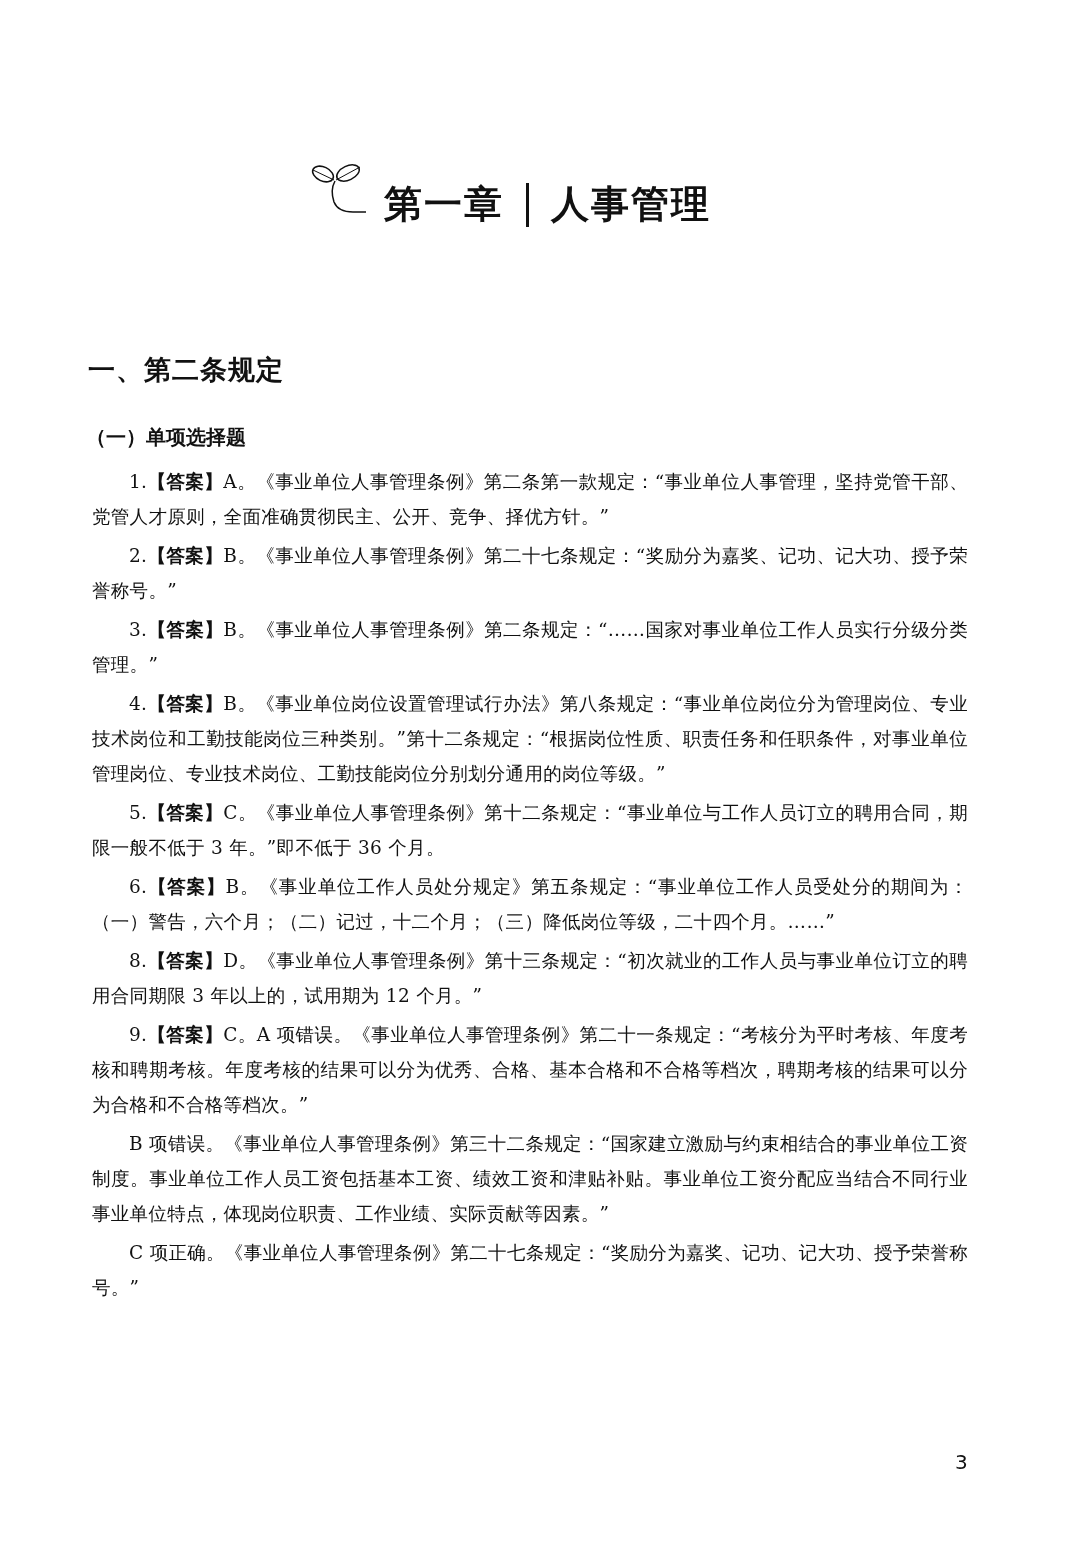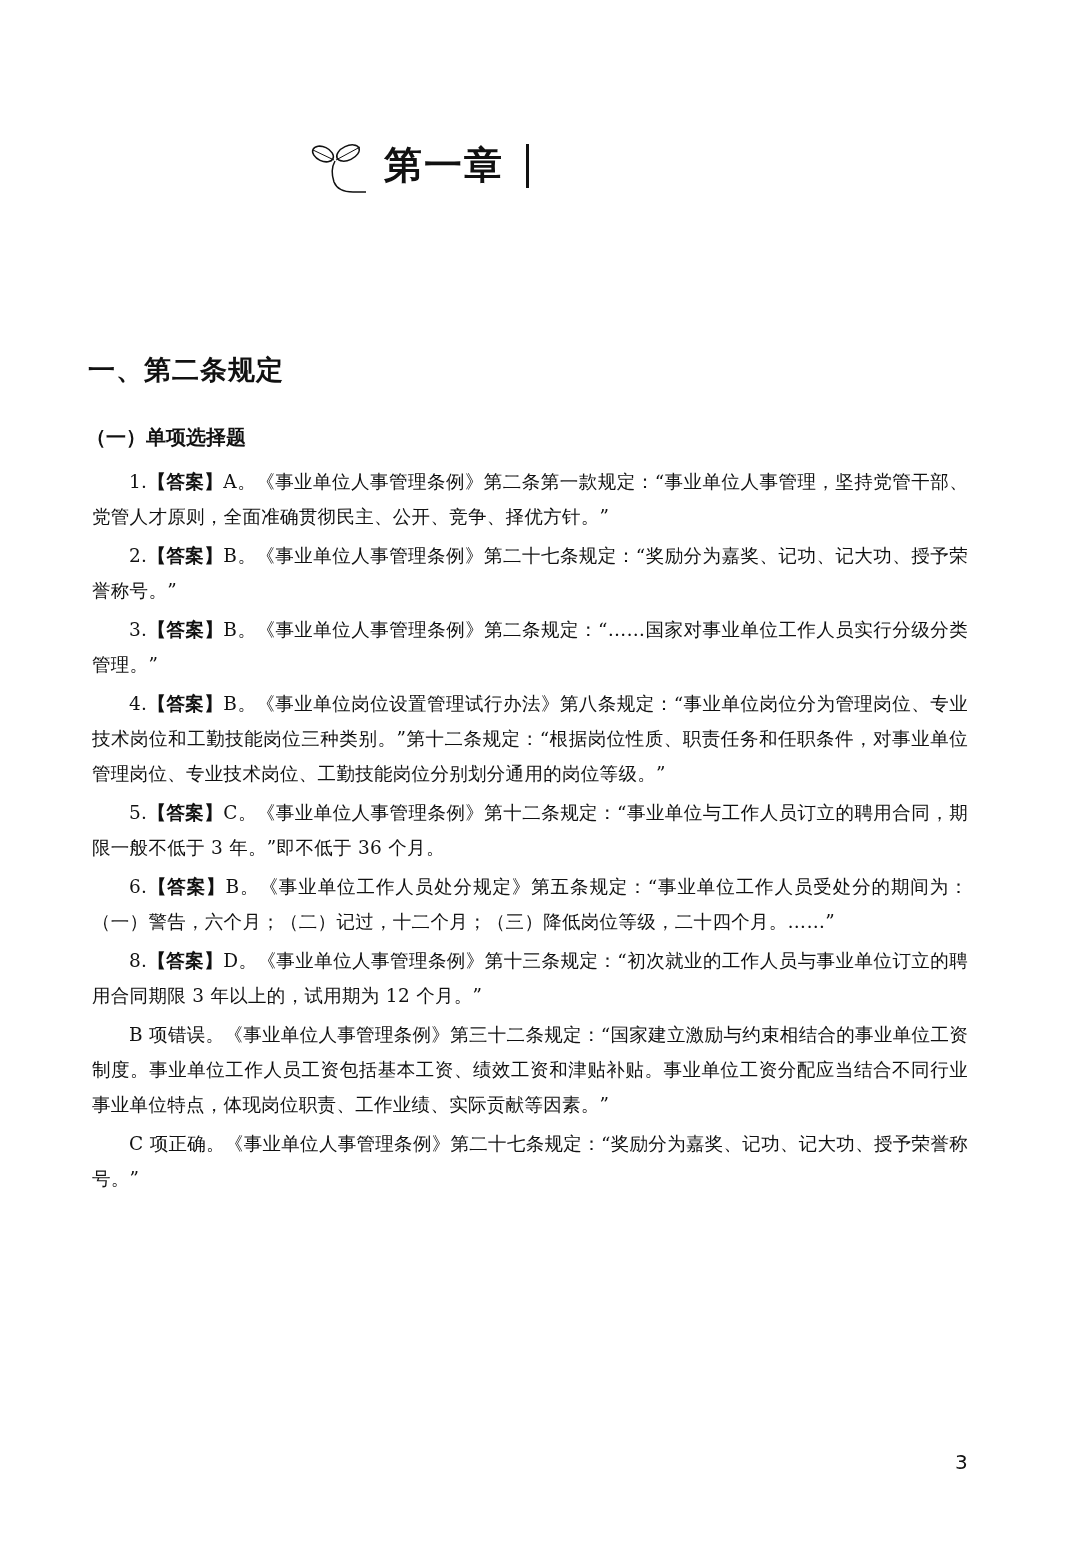--- a/index.html
+++ b/index.html
@@ -14,21 +14,21 @@
       overflow: hidden;
       font-family: "DejaVu Serif", "Liberation Serif", serif;
       color: #111111;
     }
     .chapter-title {
       position: absolute;
       left: 308px;
       top: 140px;
       height: 90px;
       display: flex;
-      align-items: flex-start;
+      align-items: flex-end;
     }
     .sprout {
       width: 70px;
       height: 70px;
       margin-right: 6px;
     }
     .chapter-text {
       font-family: "DejaVu Sans", "Liberation Sans", sans-serif;
       font-size: 38px;
       font-weight: bold;
@@ -94,32 +94,34 @@
   <svg class="sprout" viewBox="0 0 70 70">
     <ellipse cx="15" cy="14" rx="11" ry="7" transform="rotate(25 15 14)" fill="none" stroke="#111" stroke-width="1.5"></ellipse>
     <line x1="5" y1="10" x2="26" y2="20" stroke="#111" stroke-width="1"></line>
     <ellipse cx="40" cy="13" rx="12" ry="7" transform="rotate(-25 40 13)" fill="none" stroke="#111" stroke-width="1.5"></ellipse>
     <line x1="28" y1="20" x2="52" y2="7" stroke="#111" stroke-width="1"></line>
     <path d="M27 21 Q22 30 26 42 Q30 52 45 52 L58 52" fill="none" stroke="#111" stroke-width="1.5"></path>
   </svg>
   <div class="chapter-text">
     <span>第一章</span>
     <span class="chapter-sep"></span>
+    <span>人事管理</span>
   </div>
 </div>
 
 <div class="section-heading">一、第二条规定</div>
 
 <div class="subsection-heading">（一）单项选择题</div>
 
 <div class="content">
   <p class="para"><span>1.</span><span class="ans-label">【答案】</span><span>A。《事业单位人事管理条例》第二条第一款规定：“事业单位人事管理，坚持党管干部、党管人才原则，全面准确贯彻民主、公开、竞争、择优方针。”</span></p>
   <p class="para"><span>2.</span><span class="ans-label">【答案】</span><span>B。《事业单位人事管理条例》第二十七条规定：“奖励分为嘉奖、记功、记大功、授予荣誉称号。”</span></p>
   <p class="para"><span>3.</span><span class="ans-label">【答案】</span><span>B。《事业单位人事管理条例》第二条规定：“……国家对事业单位工作人员实行分级分类管理。”</span></p>
   <p class="para"><span>4.</span><span class="ans-label">【答案】</span><span>B。《事业单位岗位设置管理试行办法》第八条规定：“事业单位岗位分为管理岗位、专业技术岗位和工勤技能岗位三种类别。”第十二条规定：“根据岗位性质、职责任务和任职条件，对事业单位管理岗位、专业技术岗位、工勤技能岗位分别划分通用的岗位等级。”</span></p>
   <p class="para"><span>5.</span><span class="ans-label">【答案】</span><span>C。《事业单位人事管理条例》第十二条规定：“事业单位与工作人员订立的聘用合同，期限一般不低于 3 年。”即不低于 36 个月。</span></p>
   <p class="para"><span>6.</span><span class="ans-label">【答案】</span><span>B。《事业单位工作人员处分规定》第五条规定：“事业单位工作人员受处分的期间为：（一）警告，六个月；（二）记过，十二个月；（三）降低岗位等级，二十四个月。……”</span></p>
   <p class="para"><span>8.</span><span class="ans-label">【答案】</span><span>D。《事业单位人事管理条例》第十三条规定：“初次就业的工作人员与事业单位订立的聘用合同期限 3 年以上的，试用期为 12 个月。”</span></p>
+  <p class="para"><span>9.</span><span class="ans-label">【答案】</span><span>C。A 项错误。《事业单位人事管理条例》第二十一条规定：“考核分为平时考核、年度考核和聘期考核。年度考核的结果可以分为优秀、合格、基本合格和不合格等档次，聘期考核的结果可以分为合格和不合格等档次。”</span></p>
   <p class="para"><span>B 项错误。《事业单位人事管理条例》第三十二条规定：“国家建立激励与约束相结合的事业单位工资制度。事业单位工作人员工资包括基本工资、绩效工资和津贴补贴。事业单位工资分配应当结合不同行业事业单位特点，体现岗位职责、工作业绩、实际贡献等因素。”</span></p>
   <p class="para"><span>C 项正确。《事业单位人事管理条例》第二十七条规定：“奖励分为嘉奖、记功、记大功、授予荣誉称号。”</span></p>
 </div>
 
 <div class="page-number">3</div>
 
 </body></html>

